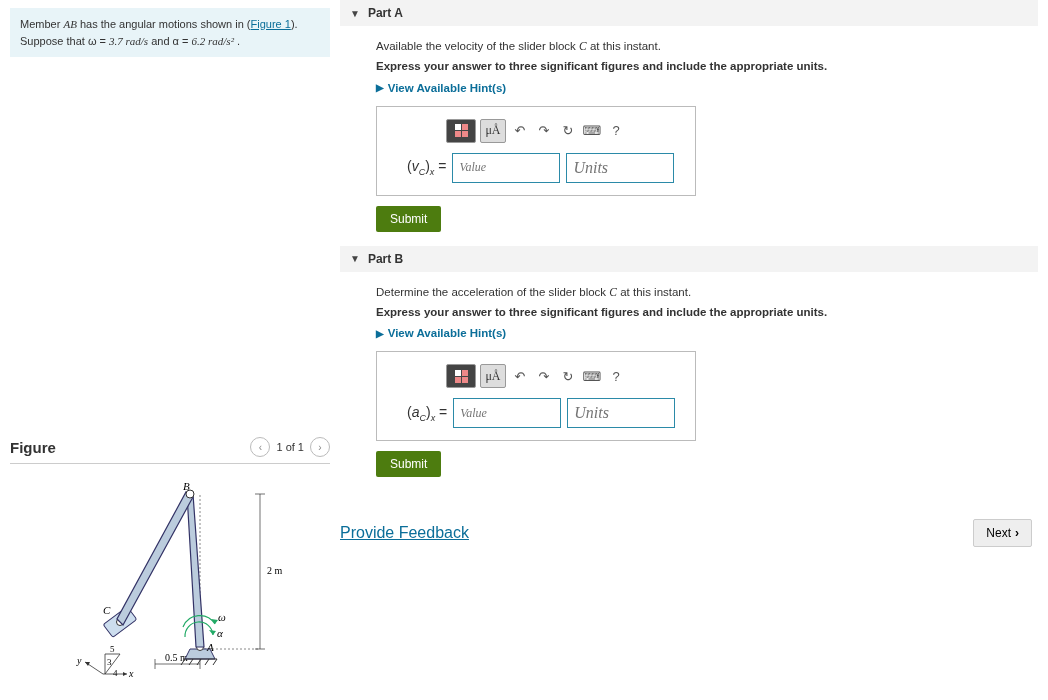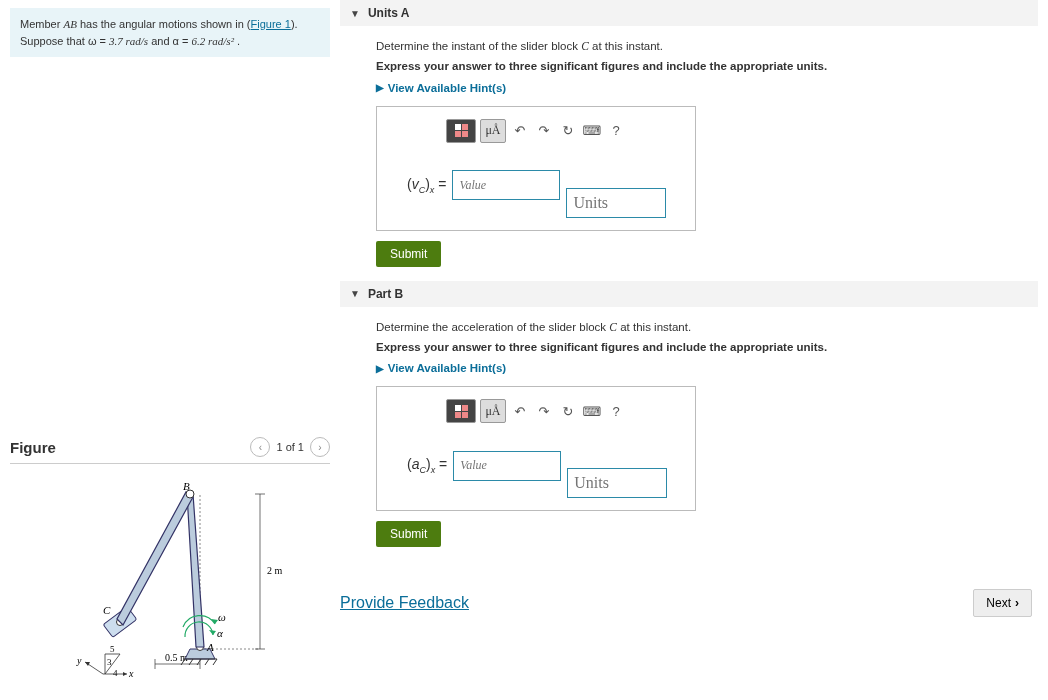--- a/index.html
+++ b/index.html
@@ -26,21 +26,21 @@
 .answer-box { border: 1px solid #bbb; padding: 12px 14px; margin-bottom: 10px; width: 320px; }
 .toolbar { display: flex; align-items: center; gap: 4px; margin-bottom: 10px; justify-content: center; }
 .tb-btn { border: 1px solid #999; background: #eee; border-radius: 2px; height: 24px; min-width: 26px; display: inline-flex; align-items: center; justify-content: center; font-size: 12px; color: #333; cursor: pointer; }
 .tb-btn.tmpl { background: #444; color: #fff; width: 30px; }
 .tb-btn.sym { background: #ddd; font-family: Georgia, serif; }
 .tb-icon { width: 20px; height: 20px; display: inline-flex; align-items: center; justify-content: center; color: #555; font-size: 13px; cursor: pointer; }
 .input-row { display: flex; align-items: center; gap: 6px; }
 .var-label { font-family: Liberation Sans, sans-serif; font-size: 14px; margin-left: 16px; }
 .var-label sub { font-size: 9px; font-style: italic; }
 .val-input { border: 1px solid #2b8aa8; height: 30px; width: 108px; padding: 0 6px; font-family: Georgia, serif; font-style: italic; font-size: 12px; color: #888; }
-.unit-input { border: 1px solid #2b8aa8; border-left: 1px solid #2b8aa8; height: 30px; width: 100px; padding: 0 6px; font-family: Georgia, serif; font-size: 16px; color: #888; margin-top: 35px; }
+.unit-input { border: 1px solid #2b8aa8; border-left: 1px solid #2b8aa8; height: 30px; width: 108px; padding: 0 6px; font-family: Georgia, serif; font-style: italic; font-size: 16px; color: #888; }
 .submit-btn { background: #4d7c0f; color: #fff; border: none; padding: 6px 14px; font-size: 12px; cursor: pointer; border-radius: 2px; }
 .feedback-row { display: flex; justify-content: space-between; align-items: center; margin-top: 28px; padding: 0 6px 10px 0; }
 .feedback-link { color: #0b6e99; text-decoration: underline; font-size: 16px; cursor: pointer; }
 .next-btn { background: #eee; border: 1px solid #ccc; padding: 6px 12px; font-size: 12px; cursor: pointer; display: inline-flex; align-items: center; gap: 4px; border-radius: 2px; }
 .tmpl-grid { display: grid; grid-template-columns: 6px 6px; grid-template-rows: 6px 6px; gap: 1px; }
 .tmpl-grid span { background: #e88; }
 .tmpl-grid span:nth-child(1){ background:#fff; border:1px solid #fff;}
 </style>
 </head>
 <body>
@@ -108,25 +108,25 @@
           <text x="22" y="185" font-size="10" font-style="italic" font-family="Georgia">y</text>
         </svg>
       </div>
     </div>
   </div>
 
   <div class="right-col">
 
     <div class="part-header">
       <span class="caret">▼</span>
-      <span>Units A</span>
+      <span>Part A</span>
     </div>
     <div class="part-body">
       <div class="prompt">
-        <span>Determine the instant of the slider block </span><span class="mathit">C</span><span> at this instant.</span>
+        <span>Available the velocity of the slider block </span><span class="mathit">C</span><span> at this instant.</span>
       </div>
       <div class="instr">Express your answer to three significant figures and include the appropriate units.</div>
       <div class="hint-link">
         <span class="tri">▶</span>
         <span>View Available Hint(s)</span>
       </div>
       <div class="answer-box">
         <div class="toolbar">
           <span class="tb-btn tmpl">
               <span class="tmpl-grid">

